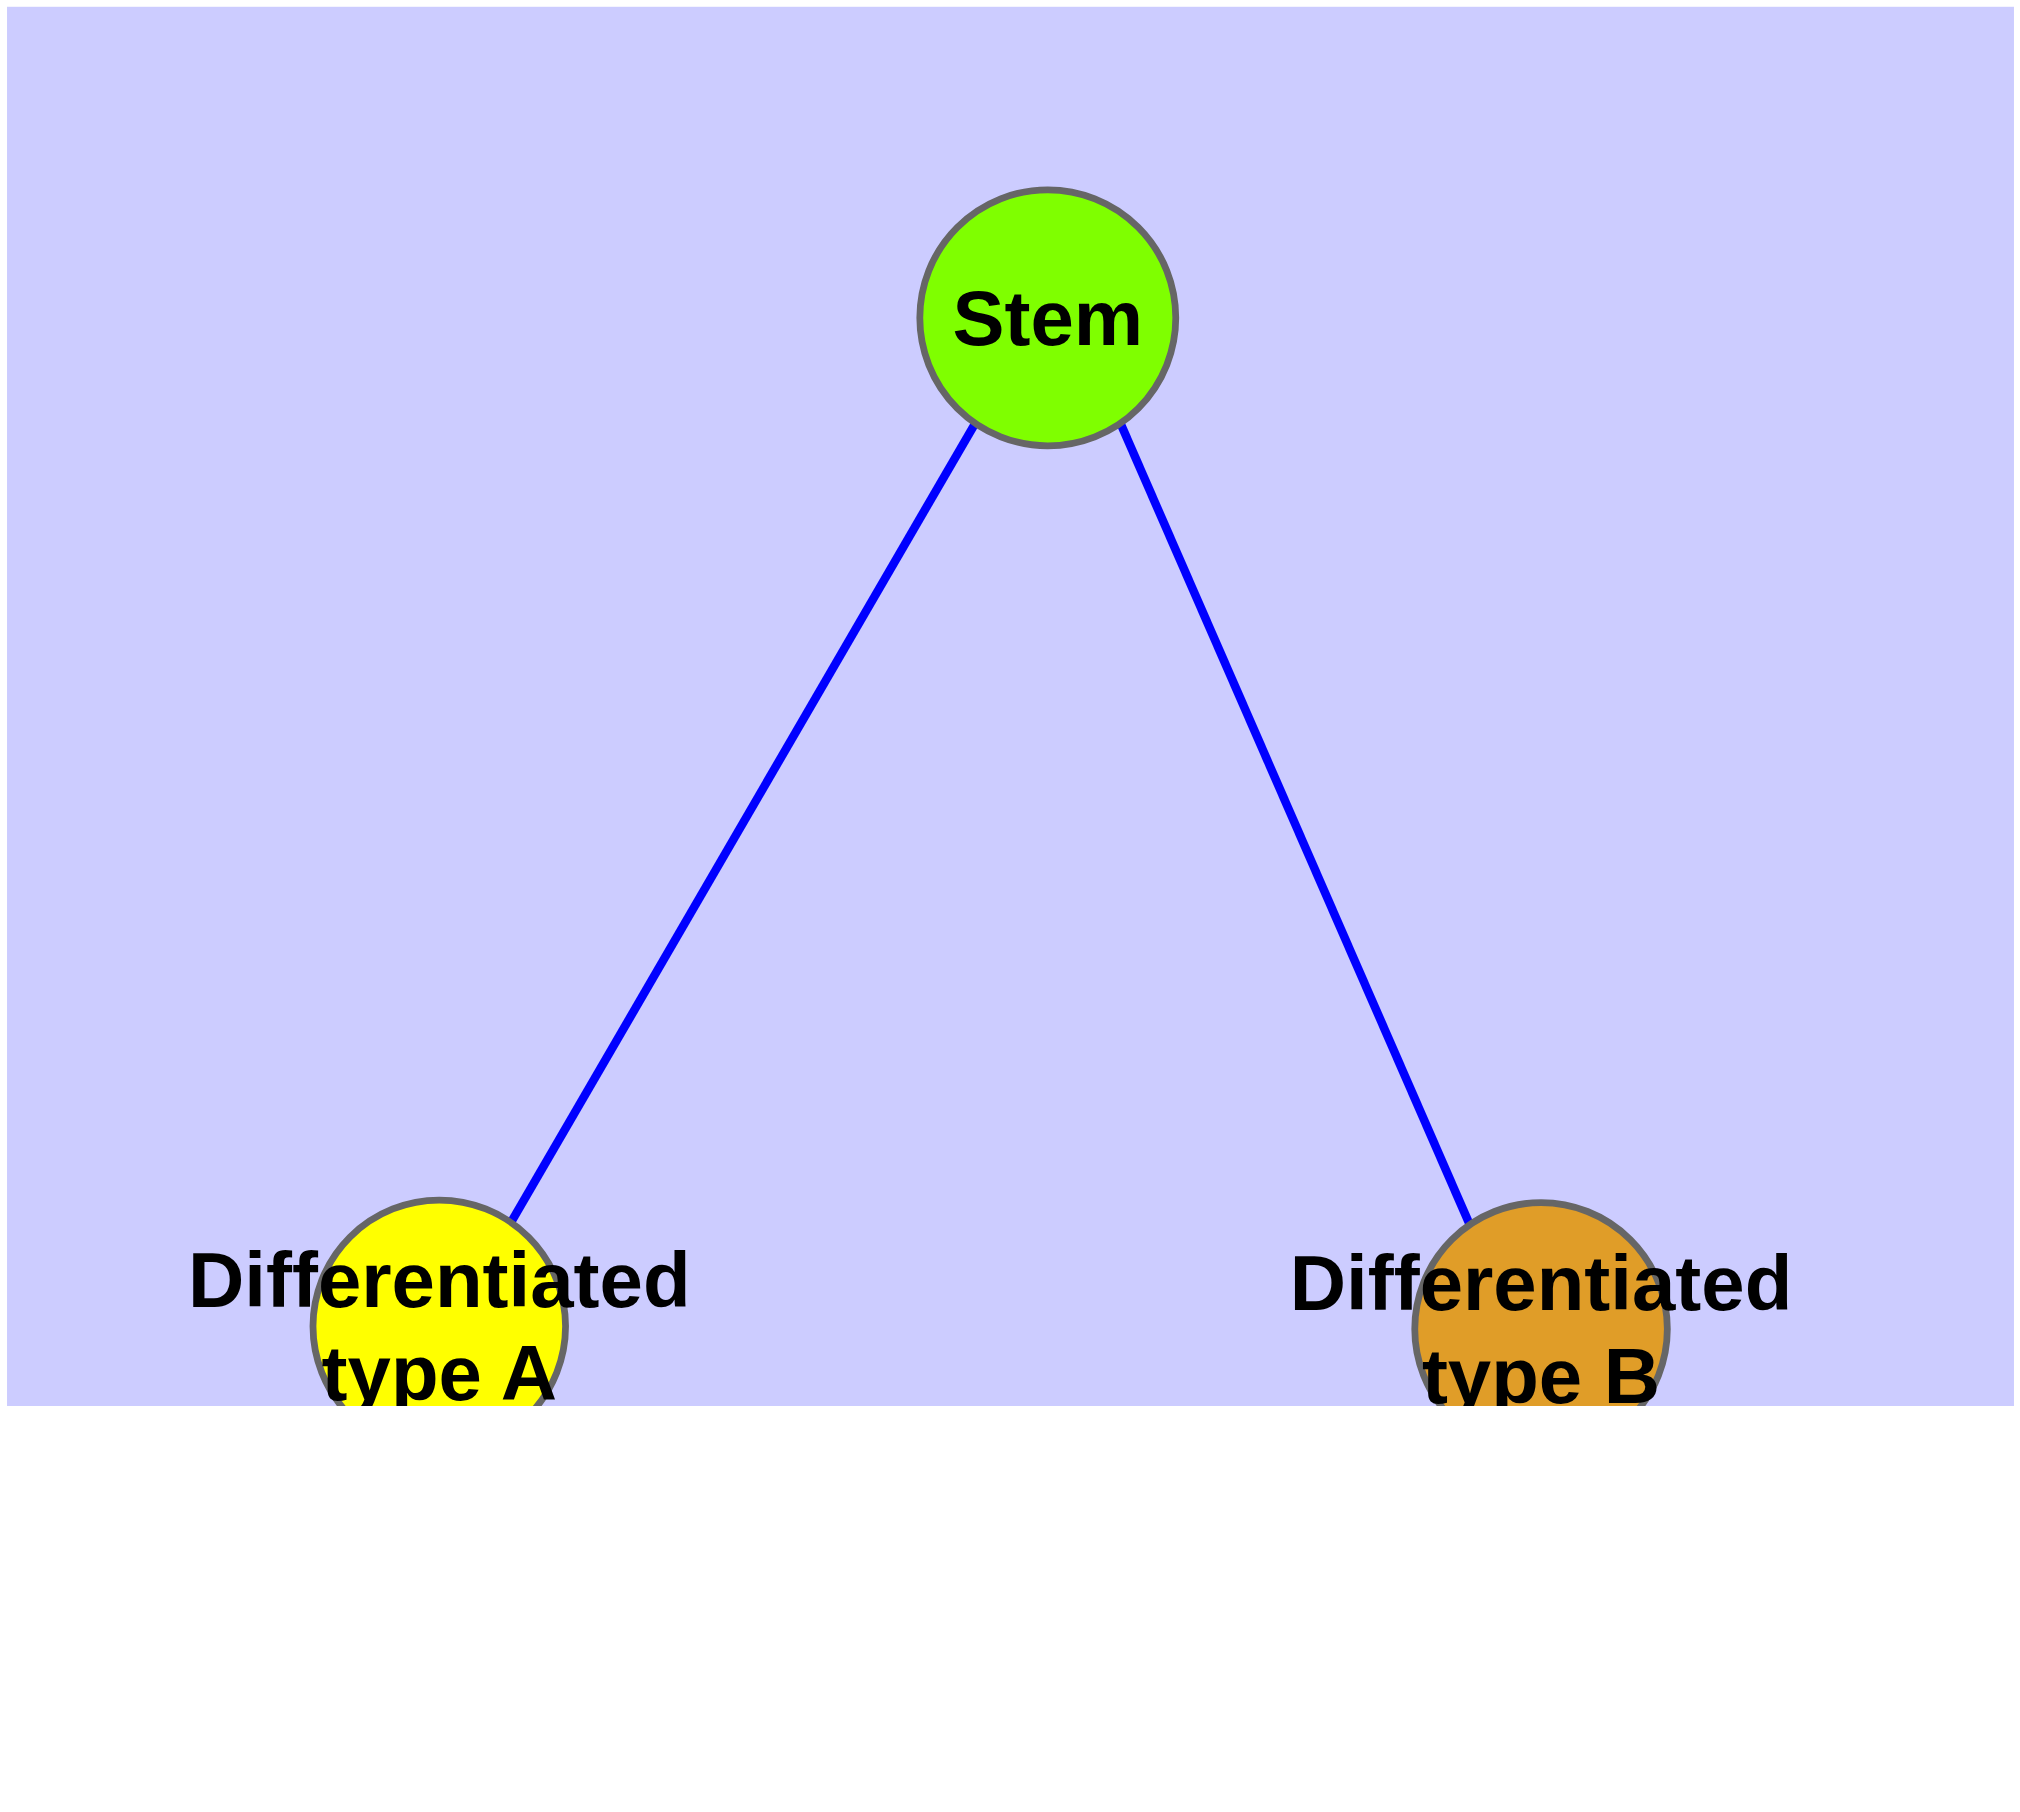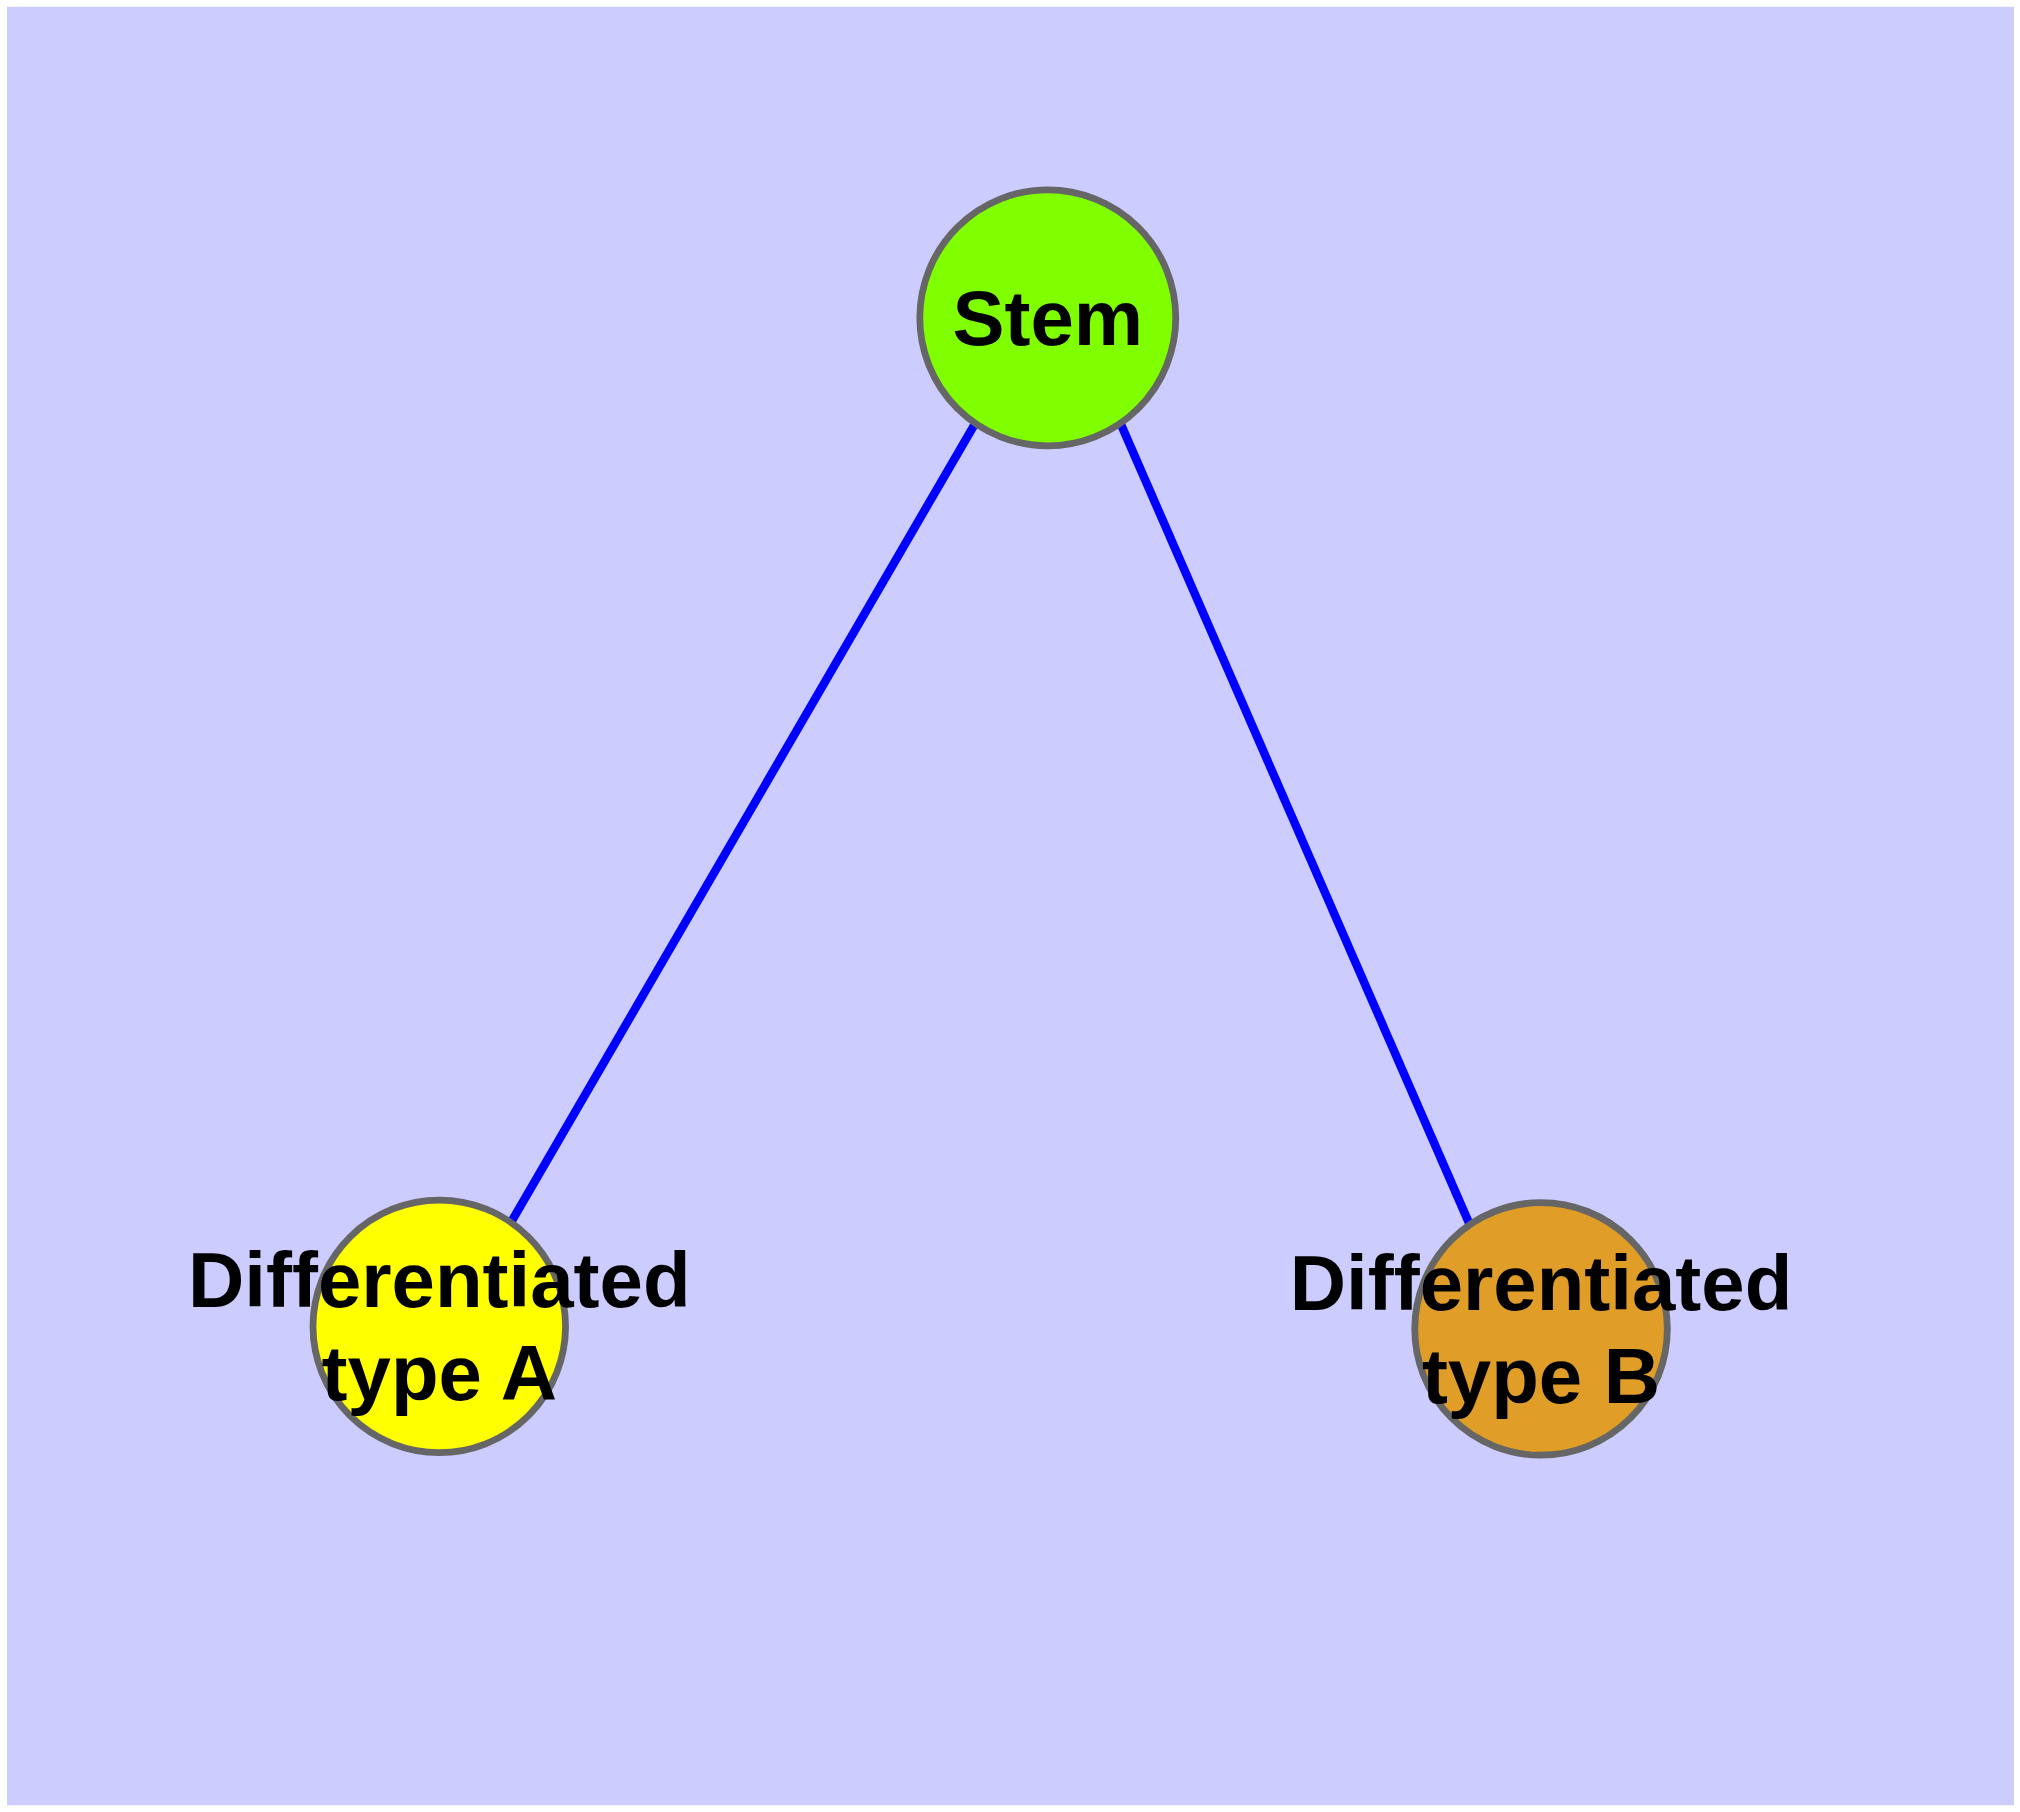--- a/index.html
+++ b/index.html
@@ -3,21 +3,21 @@
 <meta charset="utf-8">
 <style>
   html, body {
     margin: 0;
     padding: 0;
     background: #ffffff;
   }
   #stage {
     position: relative;
     width: 2021px;
-    height: 1812px;
+    height: 1406px;
     background: #ffffff;
     overflow: hidden;
     font-family: "Liberation Sans", sans-serif;
   }
   .graph-svg {
     position: absolute;
     left: 0;
     top: 0;
     width: 2021px;
     height: 1812px;

